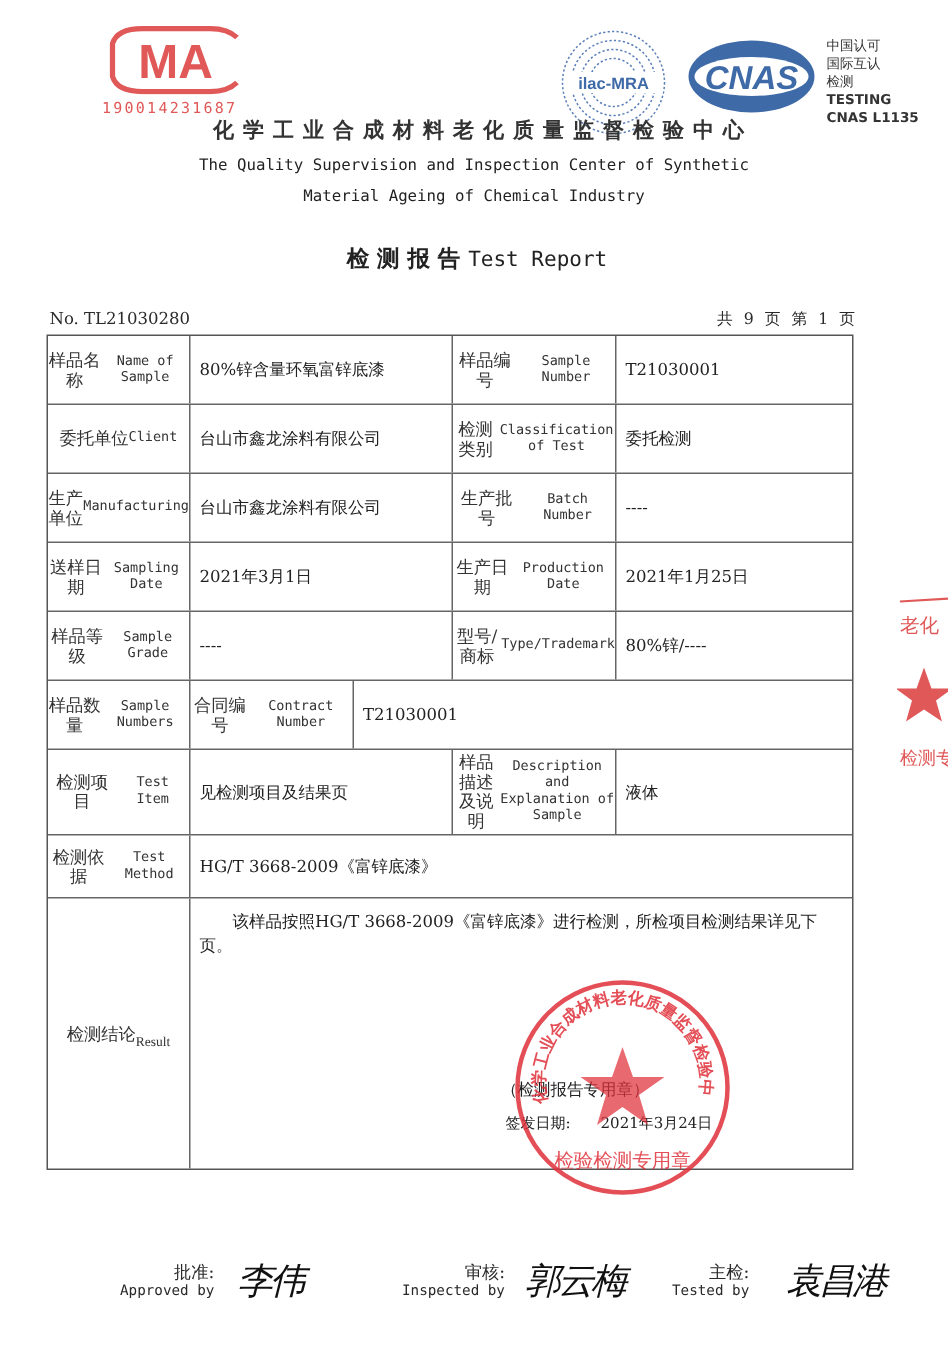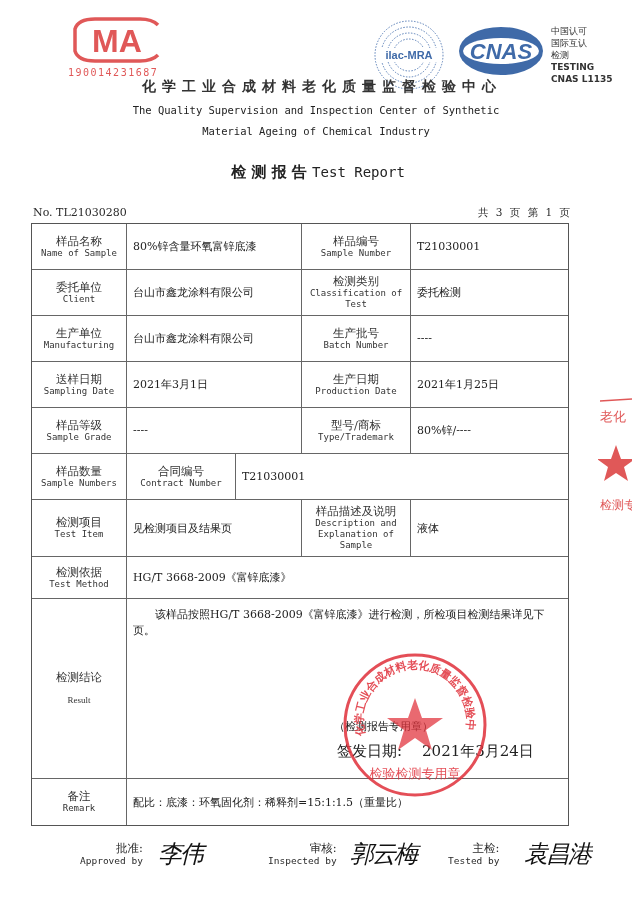--- a/index.html
+++ b/index.html
@@ -27,31 +27,31 @@
   .page-count { left:478px; top:206px; font-size:10.5px; letter-spacing:2px; }
 
   
   .tbl { position:absolute; left:31px; top:223px; width:538px; border:1.5px solid #555; box-sizing:border-box; }
   .row { display:flex; border-bottom:1px solid #666; box-sizing:border-box; }
   .row:last-child { border-bottom:none; }
   .cell { box-sizing:border-box; border-right:1px solid #666; display:flex; align-items:center; }
   .cell:last-child { border-right:none; }
   .c1 { width:95px; } .c2 { width:175px; } .c3 { width:109px; } .c4 { flex:1; }
   .c24 { flex:1; }
-  .lbl { flex-direction:column; justify-content:center; text-align:center; }
+  .lbl { flex-direction:row; justify-content:center; text-align:center; }
   .lbl .cn { font-size:11.5px; line-height:13px; color:#333; }
   .lbl .en { font-family:"DejaVu Sans Mono", monospace; font-size:9px; line-height:11px; color:#333; }
   .val { padding-left:6px; font-size:11px; color:#222; }
   .r-h46 { height:46px; } .r-h60 { height:57px; } .r-h42 { height:42px; }
   .r-result { height:180px; }
   .r-remark { height:46px; }
   .result-cell { flex:1; position:relative; display:block; }
   .result-text { position:absolute; left:6px; top:8px; right:8px; font-size:11px; line-height:16px; text-indent:22px; color:#222; }
   .stamp-label { position:absolute; left:190px; top:120px; font-size:11px; color:#222;margin-left:17px; }
-  .sign-date { position:absolute; left:210px; top:143px; font-size:15px; color:#222; }
+  .sign-date { position:absolute; left:210px; top:143px; font-size:10px; color:#222; }
   .sign-date .gap { display:inline-block; width:20px; }
 
   
   .seal { left:340px; top:650px; width:150px; height:150px; opacity:0.85; }
   .side-seal { left:598px; top:395px; width:34px; height:130px; }
 
   
   .sig-block { top:842px;text-align:right; }
   .sig-label .cn { font-size:11.5px; line-height:13px; }
   .sig-label .en { font-family:"DejaVu Sans Mono", monospace; font-size:9.5px; line-height:11px; }
@@ -98,21 +98,21 @@
 
 <div class="abs center-title t-cn">化学工业合成材料老化质量监督检验中心</div>
 <div class="abs center-title t-en1">The Quality Supervision and Inspection Center of Synthetic</div>
 <div class="abs center-title t-en2">Material Ageing of Chemical Industry</div>
 <div class="abs center-title t-report">
   <span>检 测 报 告</span>
   <span class="en">Test Report</span>
 </div>
 
 <div class="abs report-no">No. TL21030280</div>
-<div class="abs page-count">共 3 页 第 1 页</div>
+<div class="abs page-count">共 9 页 第 1 页</div>
 
 <div class="tbl">
 
   <div class="row r-h46">
     <div class="cell c1 lbl">
         <span class="cn">样品名称</span>
         <span class="en">Name of Sample</span>
       </div>
     <div class="cell c2 val">80%锌含量环氧富锌底漆</div>
     <div class="cell c3 lbl">
@@ -214,27 +214,20 @@
       </div>
     <div class="cell result-cell">
       <div class="result-text">该样品按照HG/T 3668-2009《富锌底漆》进行检测，所检项目检测结果详见下页。</div>
       <div class="stamp-label">（检测报告专用章）</div>
       <div class="sign-date">
         <span>签发日期:</span><span class="gap"></span><span>2021年3月24日</span>
       </div>
     </div>
   </div>
 
-  <div class="row r-remark">
-    <div class="cell c1 lbl">
-        <span class="cn">备注</span>
-        <span class="en">Remark</span>
-      </div>
-    <div class="cell c24 val">配比：底漆：环氧固化剂：稀释剂=15:1:1.5（重量比）</div>
-  </div>
 </div>
 
 <svg class="abs seal" viewBox="0 0 150 150">
   <defs>
     <path id="sealArc" d="M 25 85 A 52 52 0 1 1 125 85"></path>
   </defs>
   <circle cx="75" cy="75" r="70" fill="none" stroke="#e0303a" stroke-width="3"></circle>
   <text font-size="11" fill="#e0303a" font-family="DejaVu Sans, sans-serif" font-weight="bold">
     <textPath href="#sealArc" startOffset="0">化学工业合成材料老化质量监督检验中心</textPath>
   </text>

